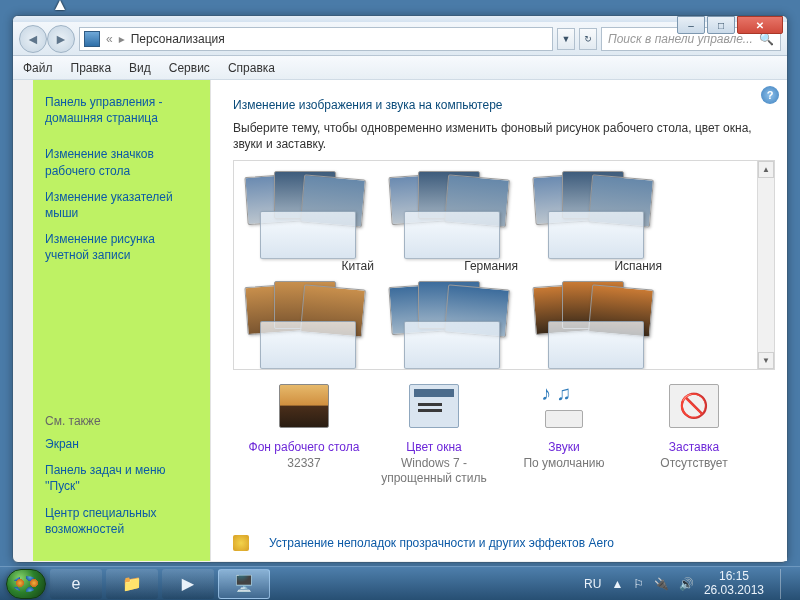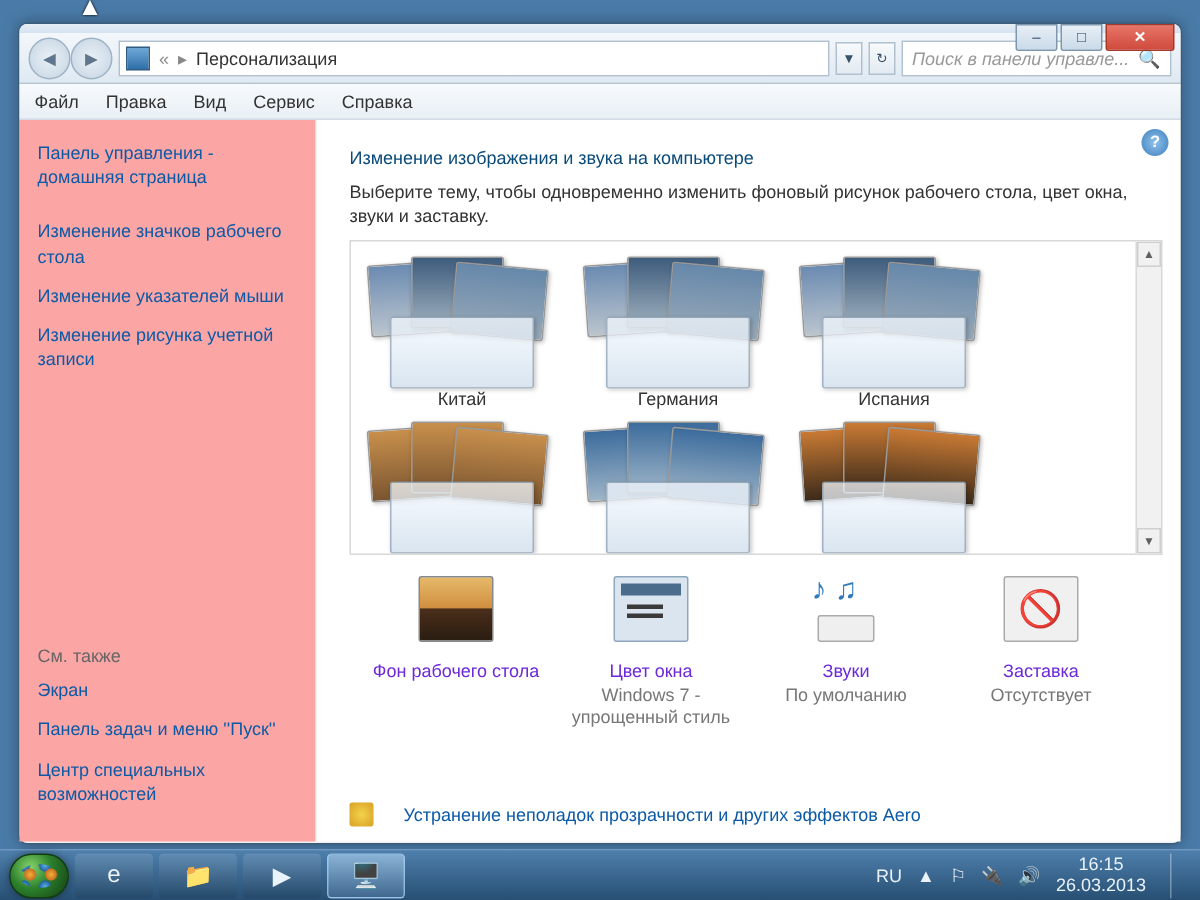--- a/index.html
+++ b/index.html
@@ -14,34 +14,34 @@
   .navbtns{display:flex;}
   .navb{width:28px;height:28px;border-radius:14px;background:radial-gradient(#E9F0F6,#C4D4E2);border:1px solid #9FB3C5;display:flex;align-items:center;justify-content:center;color:#5F768C;font-size:14px;}
   .crumb{flex:1;height:24px;border:1px solid #B1C0CE;background:white;display:flex;align-items:center;padding:0 4px;gap:6px;}
   .crumb .ico{width:16px;height:16px;background:linear-gradient(#6FA8D8,#2F6FA8);border:1px solid #2F5B84;}
   .crumb span{color:#333;}
   .crumb .sep{color:#888;}
   .sbox{width:180px;height:24px;border:1px solid #B1C0CE;background:white;display:flex;align-items:center;padding:0 6px;color:#999;font-style:italic;justify-content:space-between;}
   .menurow{height:24px;background:linear-gradient(#F7FAFD,#E8EFF5);border-bottom:1px solid #D0DBE5;display:flex;align-items:center;padding:0 10px;gap:18px;}
   .menurow span{color:#333;}
   .body{display:flex;height:481px;}
-  .side{width:210px;background:#fca5a5;padding:14px 12px;display:flex;flex-direction:column;}
+  .side{width:210px;background:#bef264;padding:14px 12px;display:flex;flex-direction:column;margin-left:20px;}
   .side a{color:#0C5AA6;text-decoration:none;display:block;margin-bottom:10px;line-height:1.35;}
   .side .sec{margin-top:auto;}
   .side .hdr{color:#666;margin-bottom:8px;}
   .main{flex:1;background:white;border-left:1px solid #E2E2E2;position:relative;display:flex;flex-direction:column;}
   .help{position:absolute;right:8px;top:6px;width:18px;height:18px;border-radius:9px;background:radial-gradient(#8FC2EC,#3C7EBC);color:white;display:flex;align-items:center;justify-content:center;font-weight:bold;font-size:11px;}
   .main h1{color:#0A4B7A;font-size:12px;font-weight:normal;margin:18px 22px 8px;}
   .main p{margin:0 22px 8px;color:#333;line-height:1.35;}
   .themes{margin:0 12px 0 22px;border:1px solid #D8D8D8;height:210px;overflow:hidden;position:relative;padding:8px 18px 0 8px;}
   .scroll{position:absolute;right:0;top:0;bottom:0;width:17px;background:#F1F1F1;border-left:1px solid #DADADA;}
   .scroll .up,.scroll .dn{height:17px;background:#F1F1F1;border:1px solid #CFCFCF;display:flex;align-items:center;justify-content:center;color:#606060;font-size:8px;}
   .scroll .dn{position:absolute;bottom:0;left:0;right:0;}
   .trow{display:flex;gap:12px;margin-bottom:6px;}
-  .theme{width:132px;text-align:center;}
+  .theme{width:132px;text-align:right;}
   .tstack{position:relative;height:88px;width:132px;}
   .timg{position:absolute;width:62px;height:48px;border:1px solid #999;border-radius:2px;box-shadow:1px 1px 3px rgba(0,0,0,.25);}
   .timg.a{left:4px;top:6px;transform:rotate(-4deg);background:linear-gradient(#6B8BB1,#BBC5CE);}
   .timg.b{left:32px;top:2px;background:linear-gradient(#3E5C7C,#9FB0BF);}
   .timg.c{left:60px;top:8px;transform:rotate(5deg);background:linear-gradient(#6688AA,#98A9B8);}
   .tstack .wrect{position:absolute;left:18px;top:42px;width:96px;height:48px;border:1px solid rgba(120,140,160,.6);background:linear-gradient(rgba(245,250,255,.75),rgba(205,220,235,.75));border-radius:2px;box-shadow:1px 1px 3px rgba(0,0,0,.2);}
   .tlabel{margin-top:2px;color:#333;}
   .row2{flex:1;display:flex;align-items:flex-start;justify-content:space-around;padding:14px 28px 0;}
   .set{text-align:center;width:130px;}
   .ic{width:50px;height:44px;margin:0 auto 6px;}
@@ -188,20 +188,21 @@
                 <div class="wrect"></div>
               </div>
             </div>
         </div>
       </div>
 
       <div class="row2">
         <div class="set">
           <div class="ic bg"></div>
           <div class="lnk">Фон рабочего стола</div>
+          <div class="sub">32337</div>
         </div>
         <div class="set">
           <div class="ic wc"></div>
           <div class="lnk">Цвет окна</div>
           <div class="sub">Windows 7 - упрощенный стиль</div>
         </div>
         <div class="set">
           <div class="ic snd"></div>
           <div class="lnk">Звуки</div>
           <div class="sub">По умолчанию</div>

